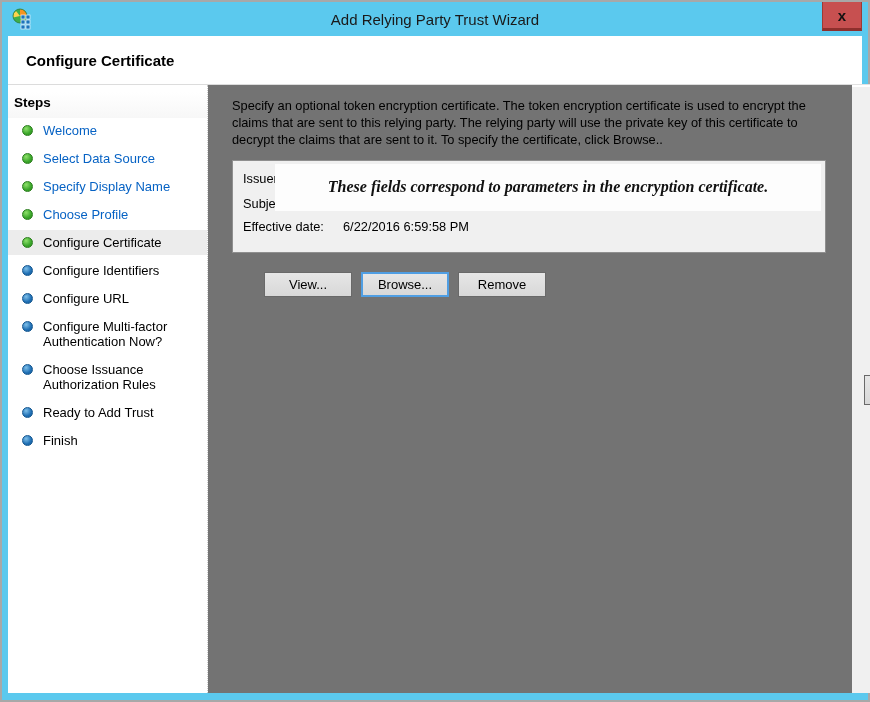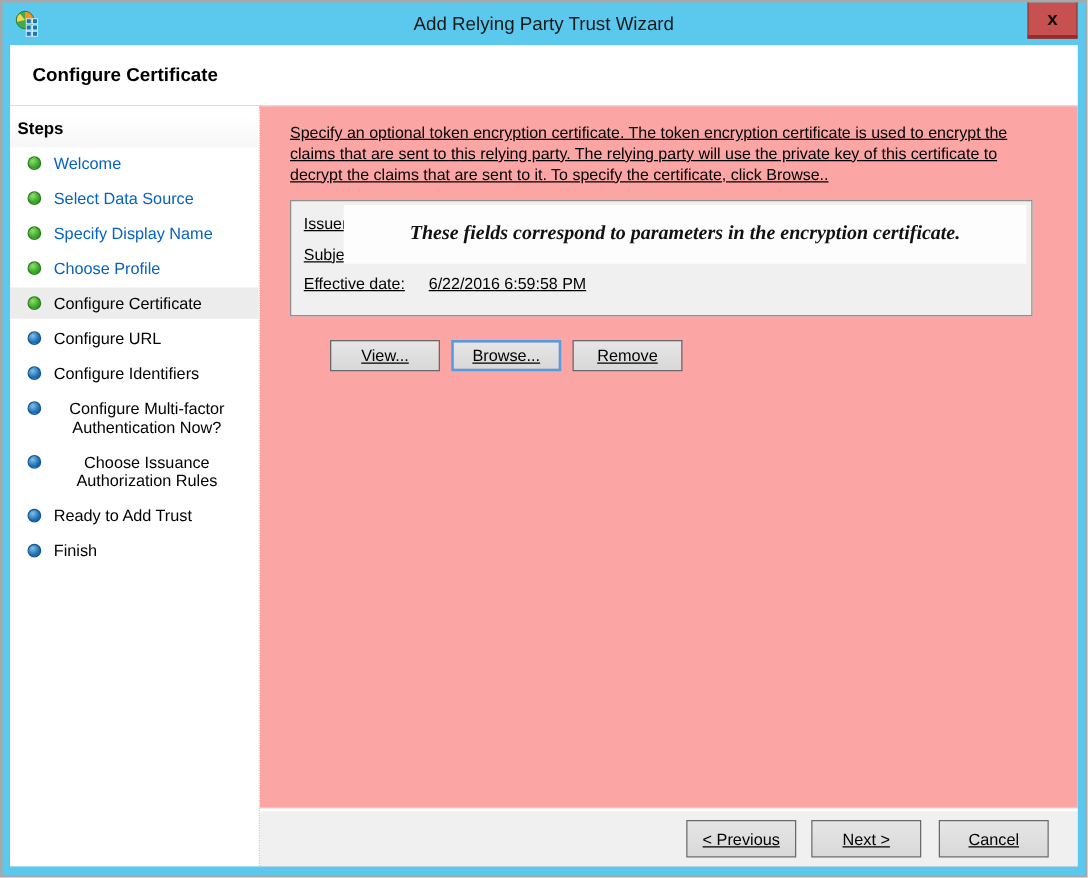--- a/index.html
+++ b/index.html
@@ -73,21 +73,20 @@
   .steps-header {
     font-weight: bold; font-size: 13.5px;
     padding: 3px 0 8px 6px;
     background: linear-gradient(#ffffff, #f7f7f7);
   }
   .step-item {
     display: flex; align-items: flex-start;
     padding: 5px 15px 5px 14px;
     margin-bottom: 3px;
     line-height: 15px;
-    text-align: center;
   }
   .step-item .bullet {
     flex: 0 0 auto;
     width: 11px; height: 11px; border-radius: 50%;
     margin: 2px 10px 0 0;
   }
   .step-item.done .bullet {
     background: radial-gradient(circle at 35% 30%, #8fe16b, #3aa62a 60%, #2c8c1e);
     border: 1px solid #2a7d1c;
   }
@@ -96,22 +95,22 @@
     border: 1px solid #14568f;
   }
   .step-item.done .step-label { color: #0662C4; cursor: pointer; }
   .step-item.pending .step-label { color: #000; }
   .step-item.current { background: #ececec; }
   .step-item.current .step-label { color: #000; cursor: default; }
   .step-label { max-width: 152px; }
   
   .main {
     flex: 1 1 auto; min-width: 0;
-    background: #fca5a5;
-    display: flex; flex-direction: column; text-decoration: underline;
+    background: #737373;
+    display: flex; flex-direction: row;
   }
   .content { flex: 1 1 auto; min-height: 0; padding: 13px 26px 0 24px; }
   .description { font-size: 12.8px; line-height: 1.32; color: #000; max-width: 612px; white-space: pre-line; }
   .cert-box {
     position: relative;
     margin-top: 11px;
     width: 594px; height: 93px;
     border: 1px solid #8f8f8f;
     padding: 5px 10px 0 10px;
     background: #F0F0F0;
@@ -210,25 +209,25 @@
           <div class="step-item done">
             <span class="bullet"></span>
             <span class="step-label">Choose Profile</span>
           </div>
           <div class="step-item done current">
             <span class="bullet"></span>
             <span class="step-label">Configure Certificate</span>
           </div>
           <div class="step-item pending">
             <span class="bullet"></span>
+            <span class="step-label">Configure Identifiers</span>
+          </div>
+          <div class="step-item pending">
+            <span class="bullet"></span>
             <span class="step-label">Configure URL</span>
-          </div>
-          <div class="step-item pending">
-            <span class="bullet"></span>
-            <span class="step-label">Configure Identifiers</span>
           </div>
           <div class="step-item pending">
             <span class="bullet"></span>
             <span class="step-label">Configure Multi-factor Authentication Now?</span>
           </div>
           <div class="step-item pending">
             <span class="bullet"></span>
             <span class="step-label">Choose Issuance Authorization Rules</span>
           </div>
           <div class="step-item pending">

